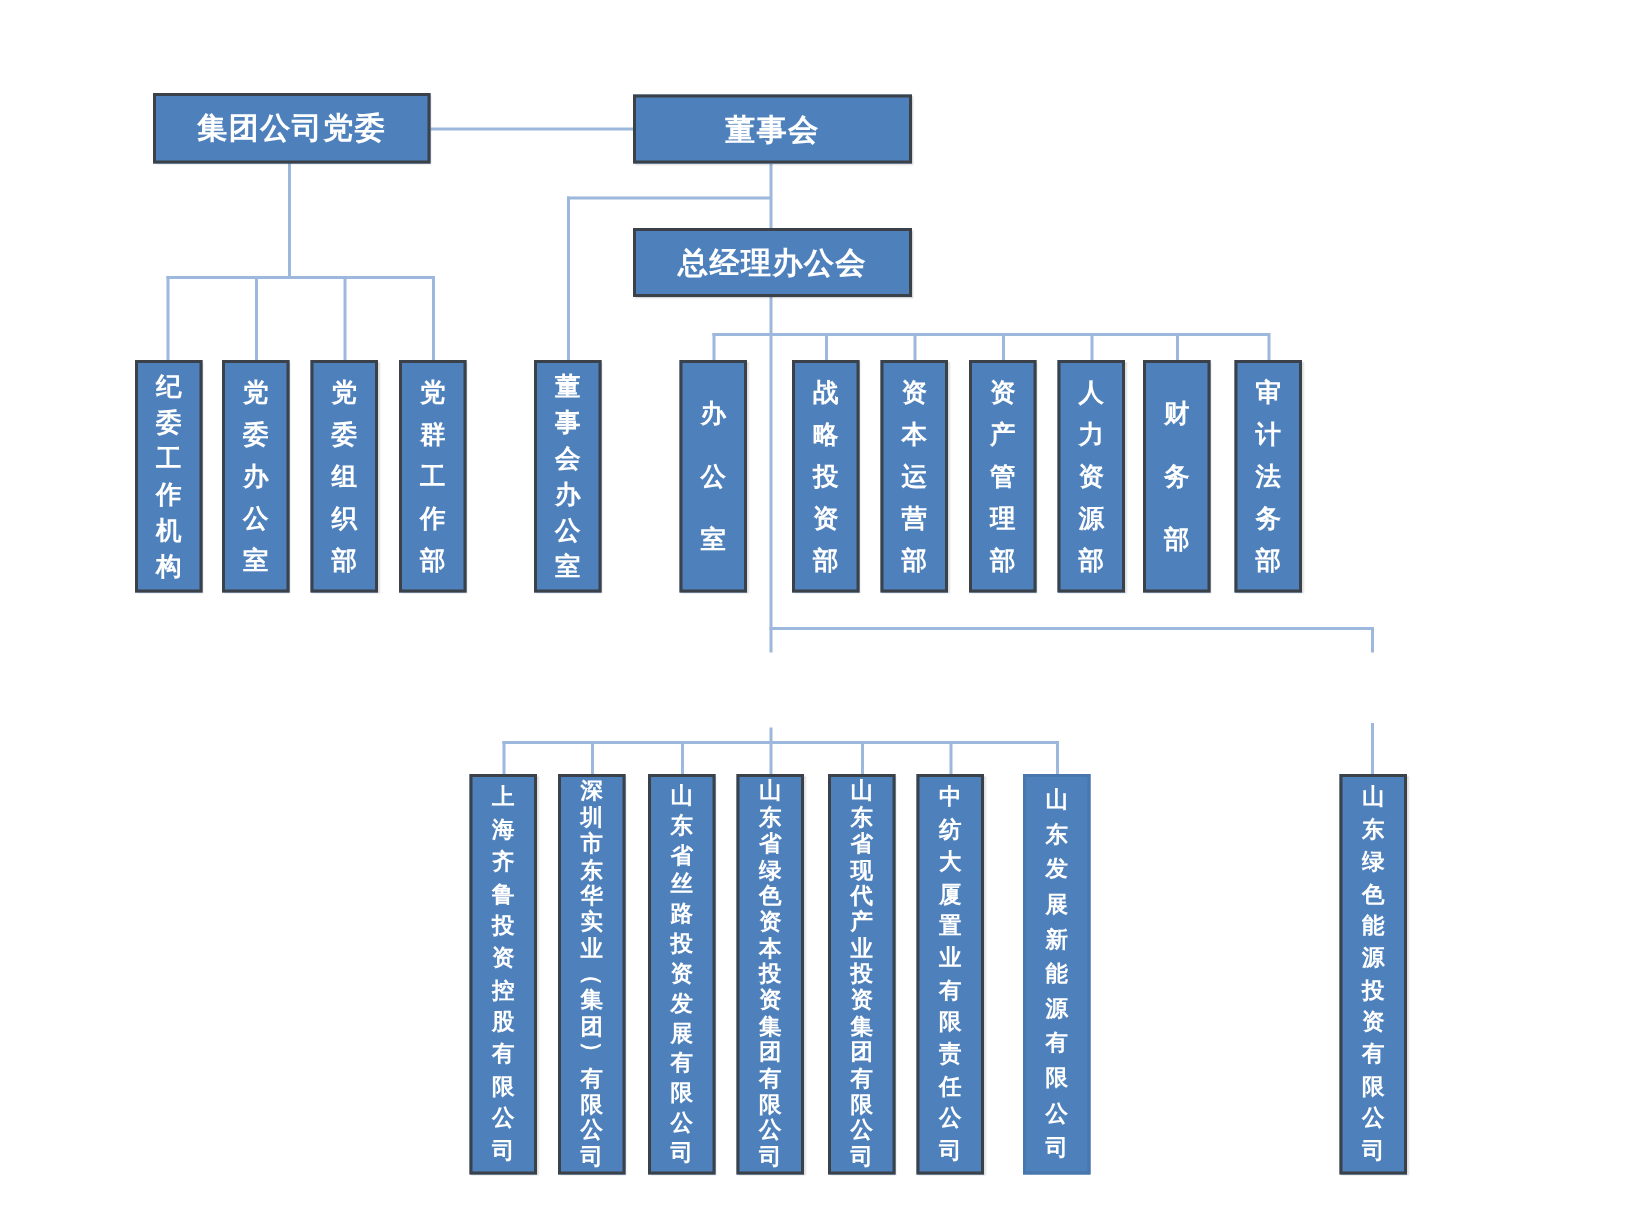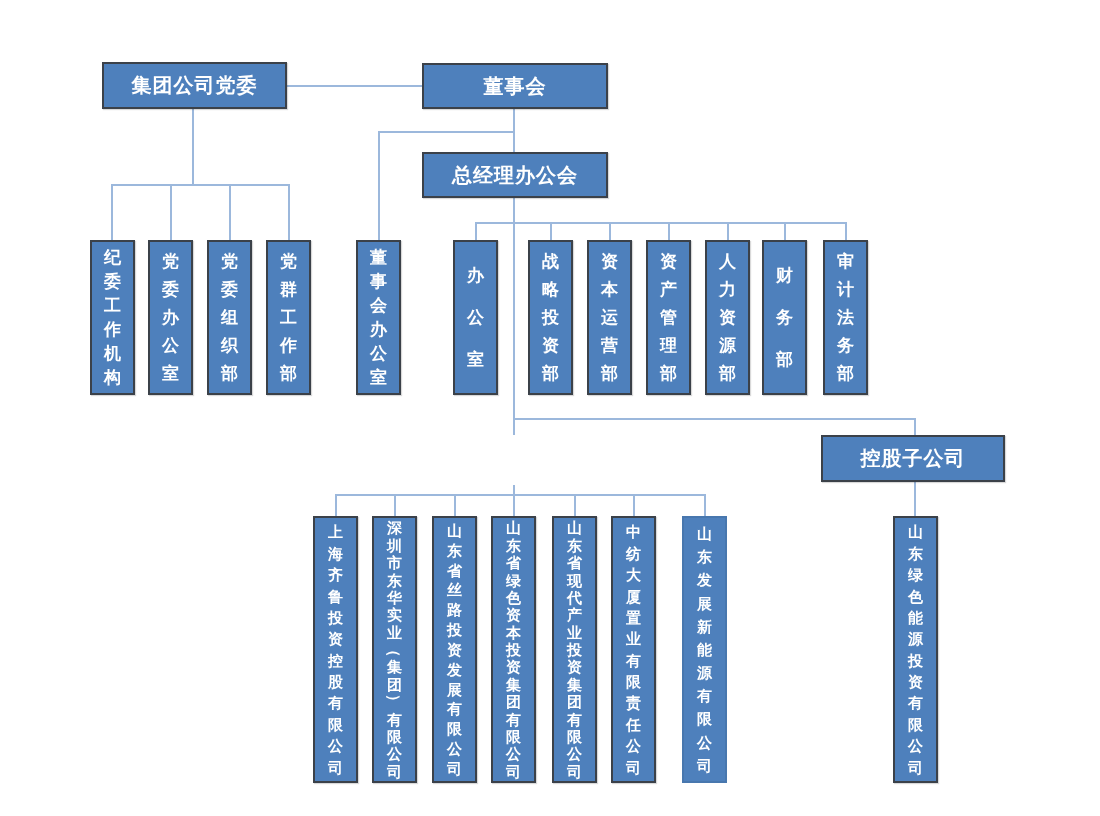--- a/index.html
+++ b/index.html
@@ -171,21 +171,20 @@
     </div>
   <div class="vbox dept" style="left:823px;">
       <span class="ch">审</span>
       <span class="ch">计</span>
       <span class="ch">法</span>
       <span class="ch">务</span>
       <span class="ch">部</span>
     </div>
 
 
-  <div class="hbox" style="left:821px;top:435px;width:184px;height:47px;">控股子公司</div>
 
   <div class="vbox company" style="left:313px;">
       <span class="ch">上</span>
       <span class="ch">海</span>
       <span class="ch">齐</span>
       <span class="ch">鲁</span>
       <span class="ch">投</span>
       <span class="ch">资</span>
       <span class="ch">控</span>
       <span class="ch">股</span>

